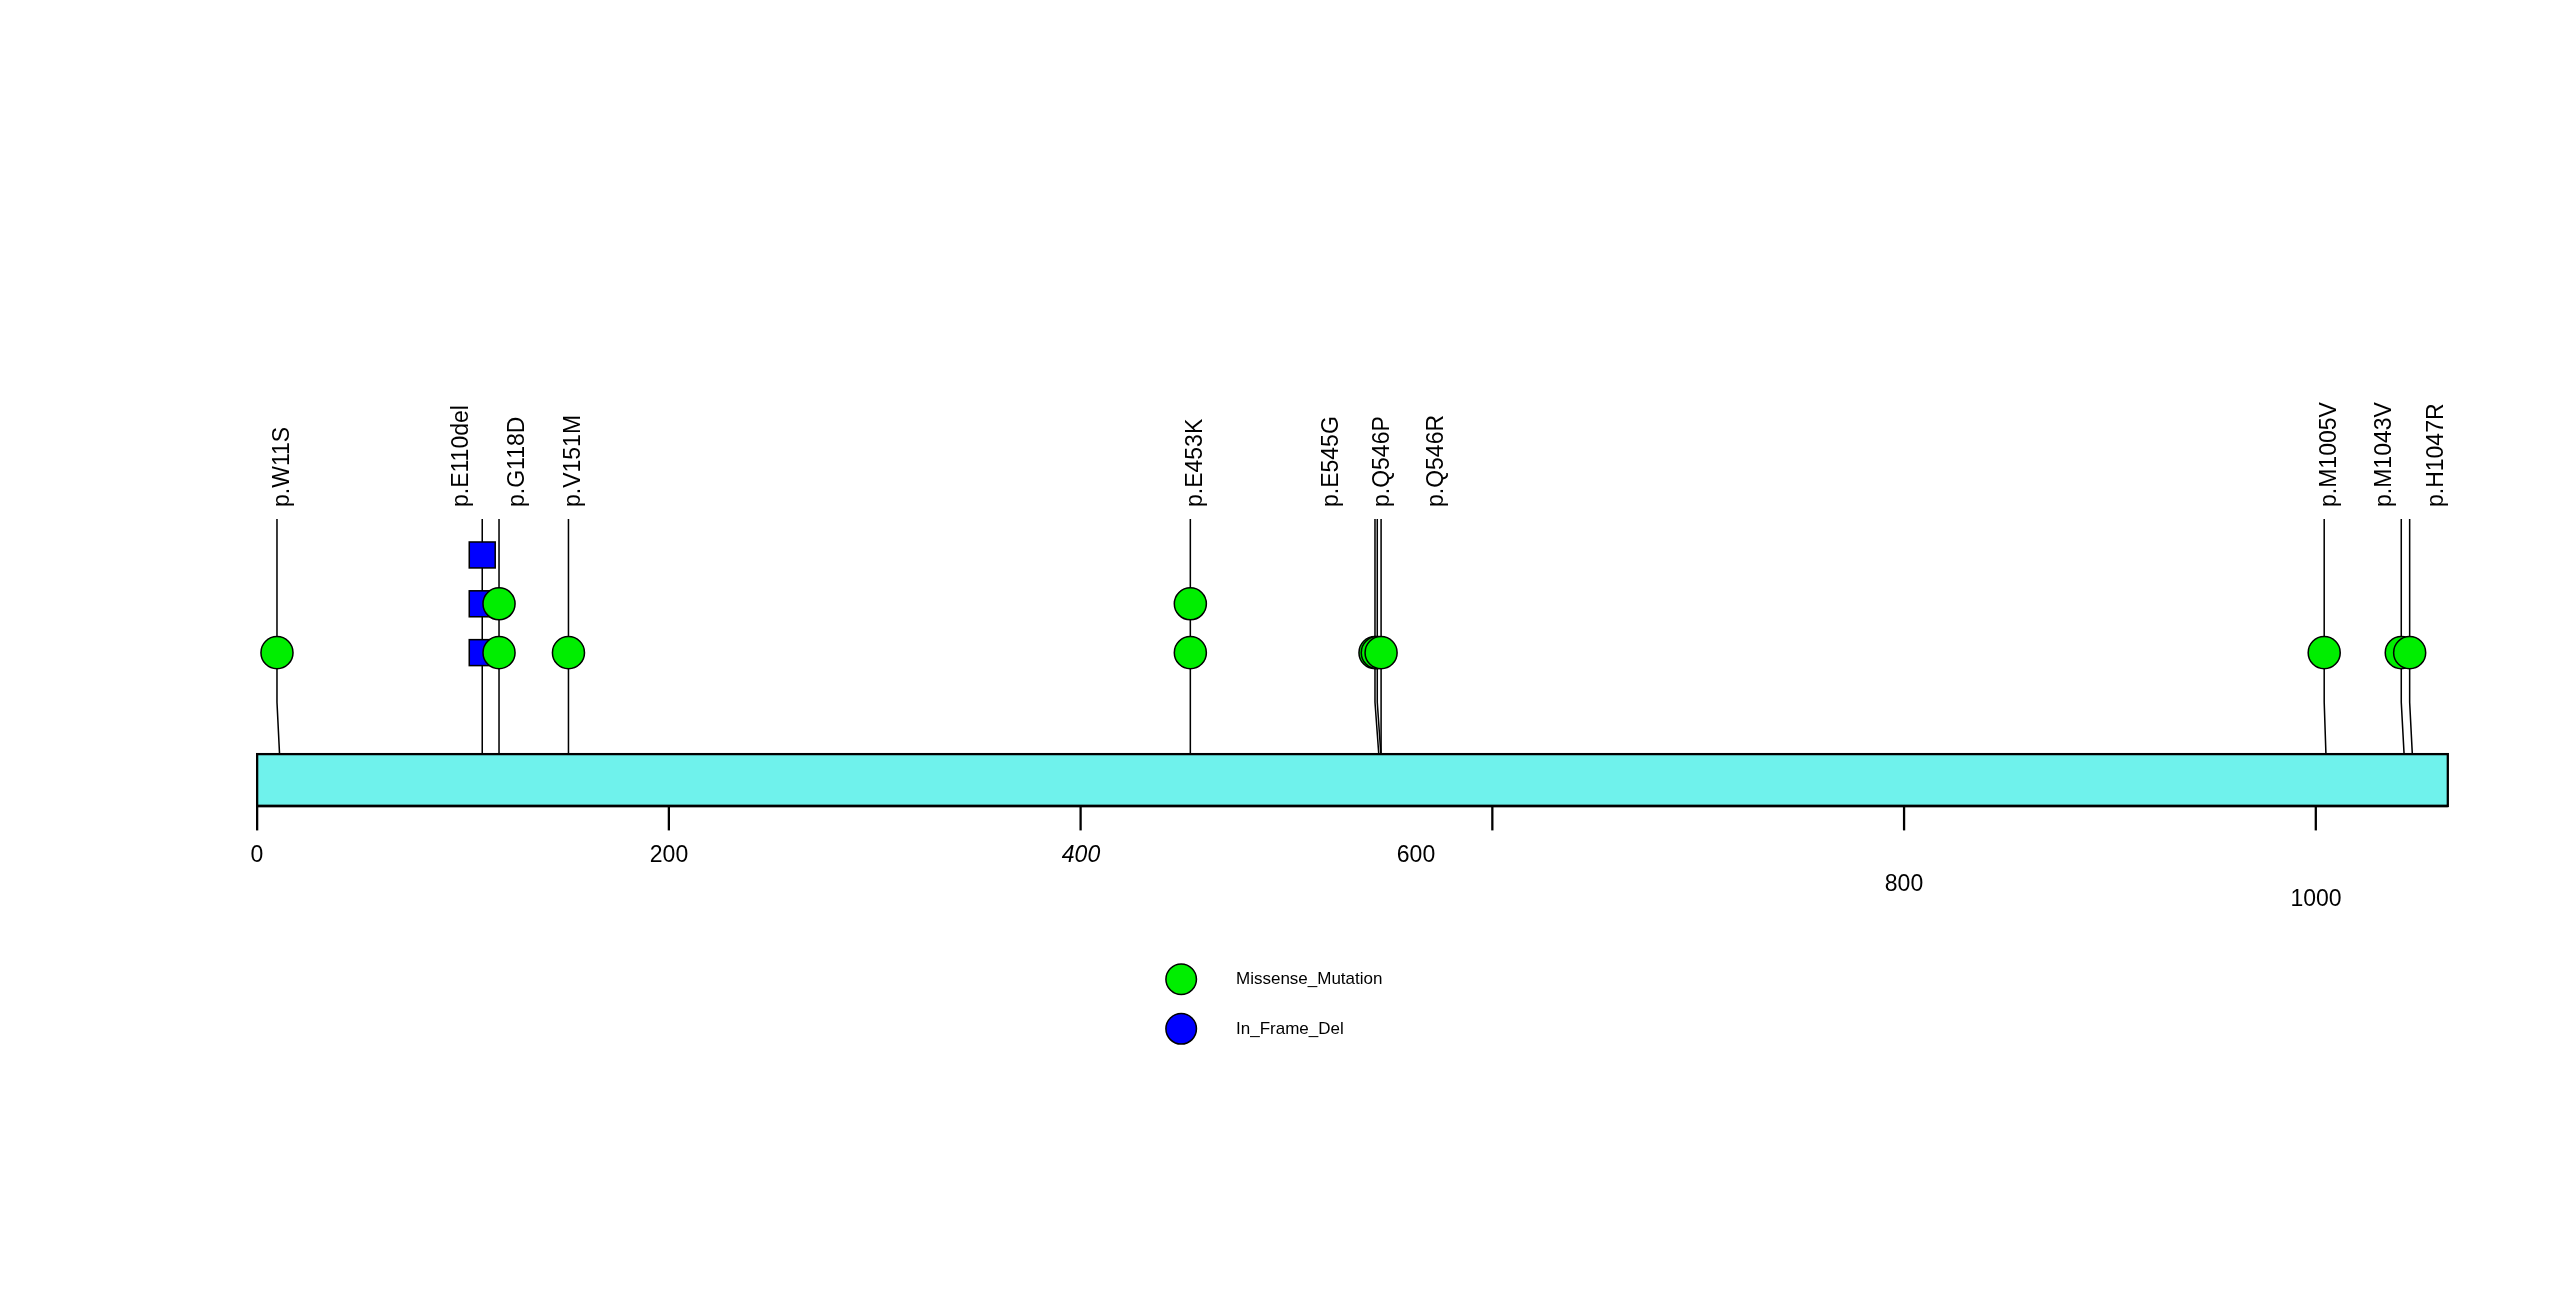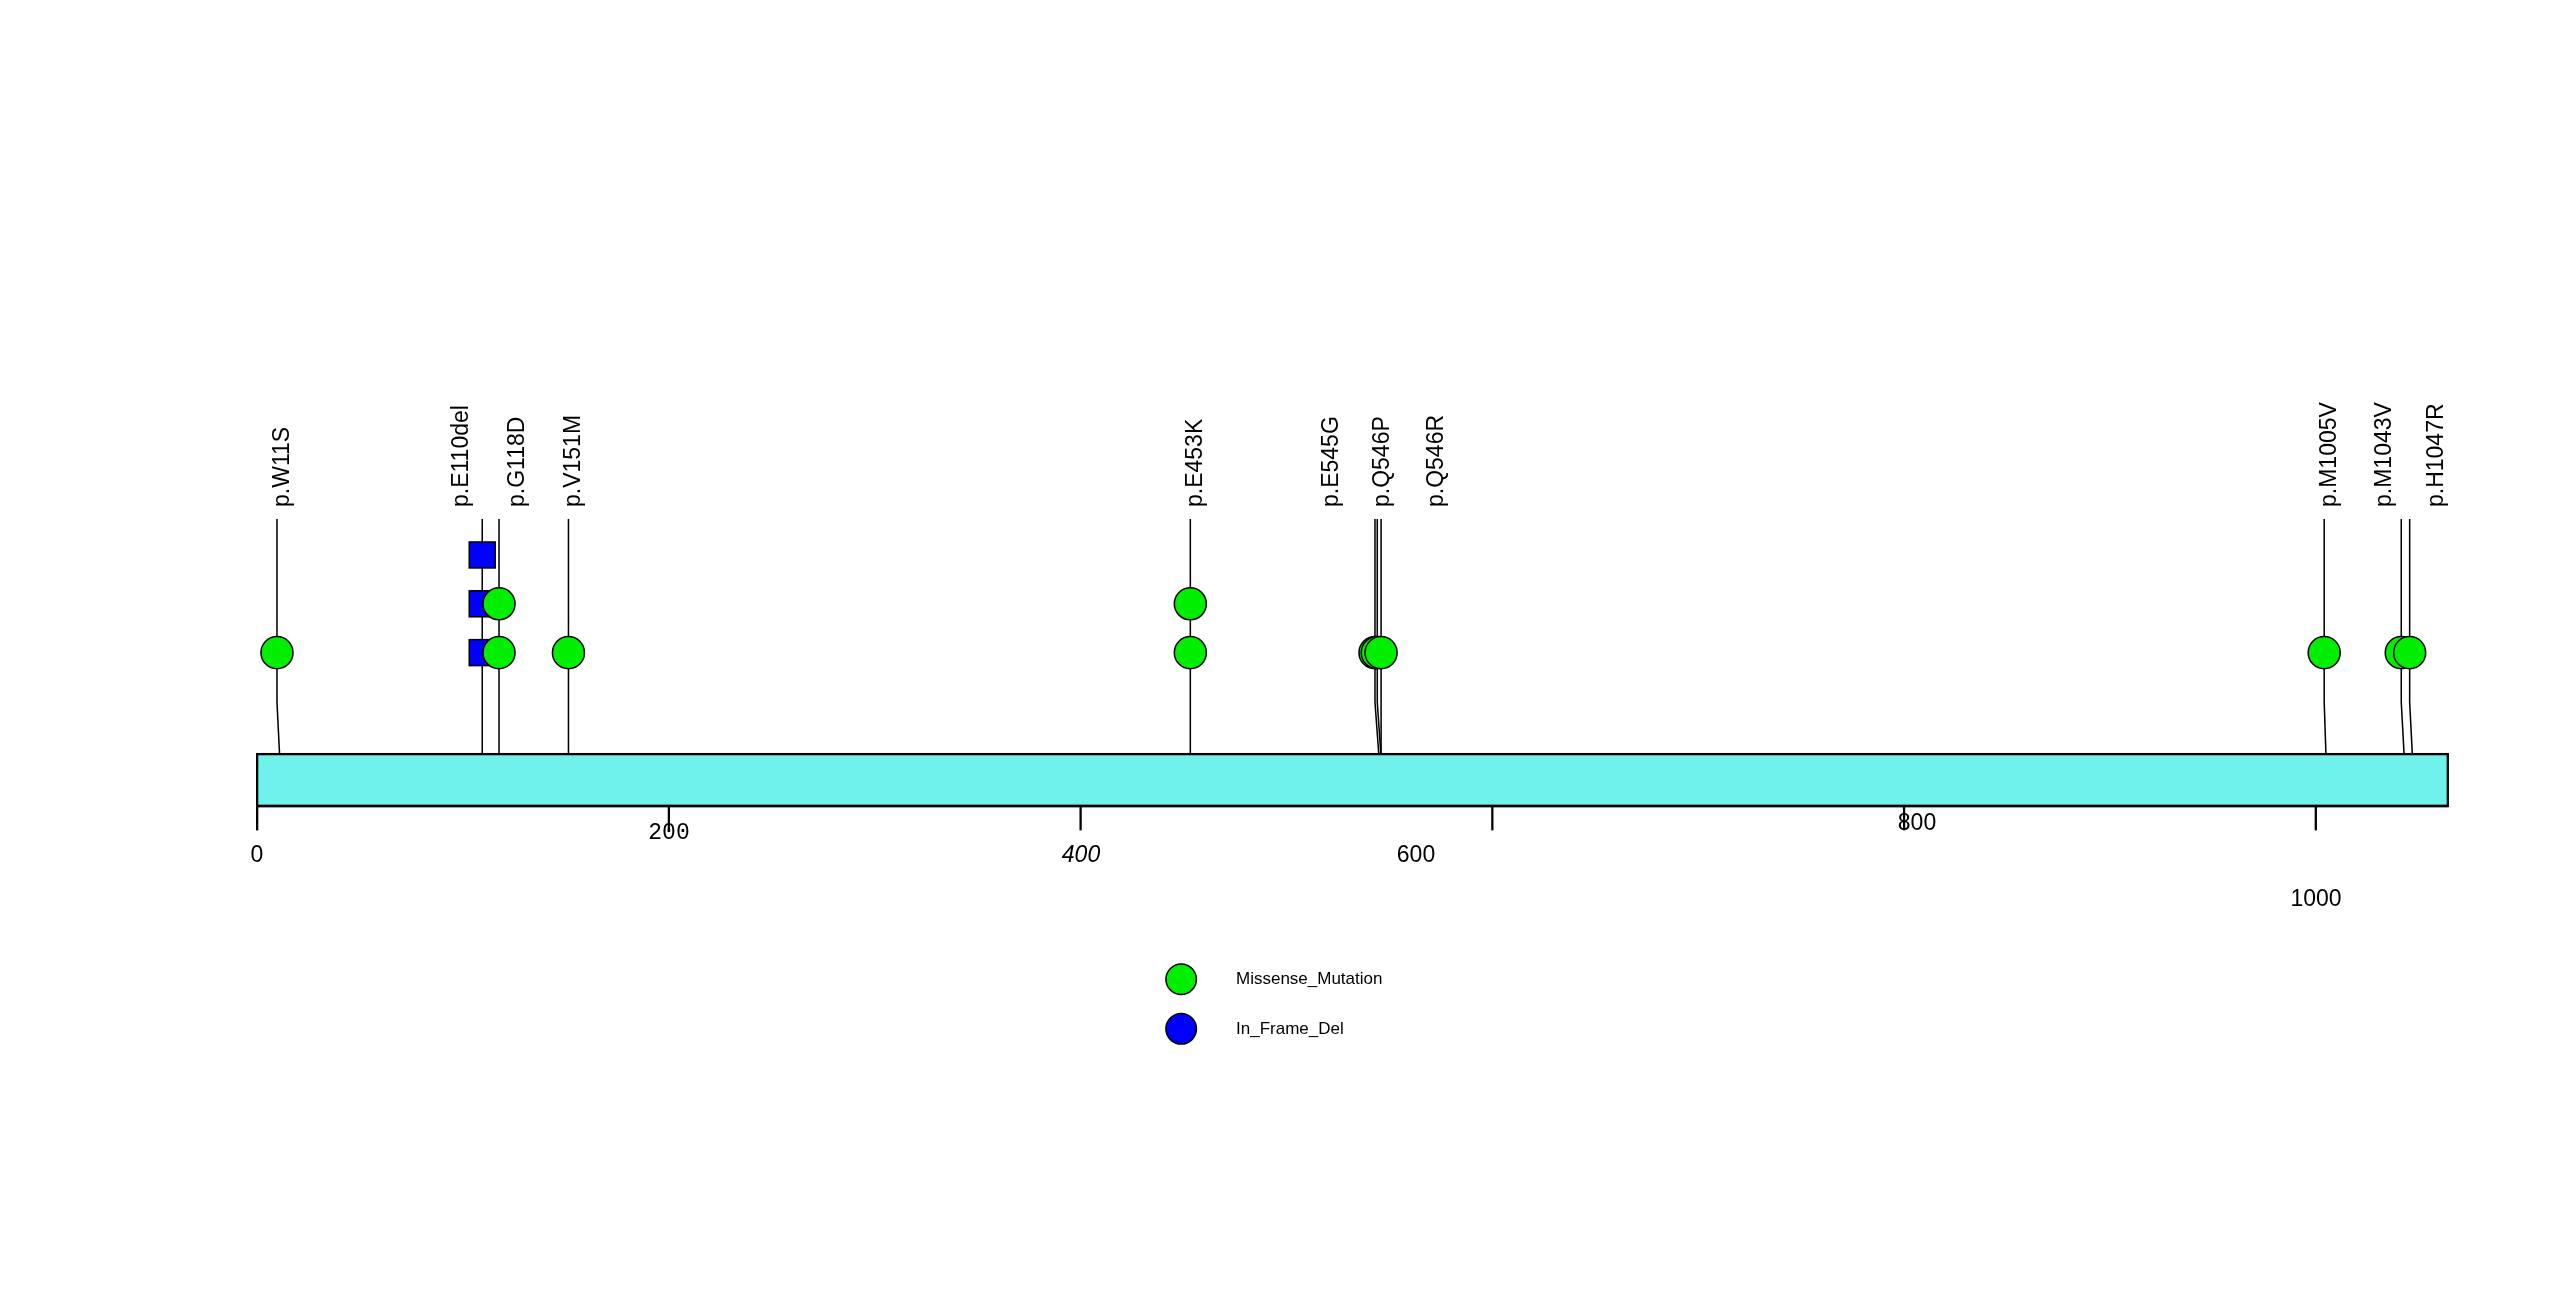--- a/index.html
+++ b/index.html
@@ -102,24 +102,24 @@
       <div class="lolli-label" style="left: 1190px; top: 507px; transform: rotate(-90deg) translateY(-0.32em);">p.E453K</div>
       <div class="lolli-label" style="left: 1326px; top: 507px; transform: rotate(-90deg) translateY(-0.32em);">p.E545G</div>
       <div class="lolli-label" style="left: 1377px; top: 507px; transform: rotate(-90deg) translateY(-0.32em);">p.Q546P</div>
       <div class="lolli-label" style="left: 1431px; top: 507px; transform: rotate(-90deg) translateY(-0.32em);">p.Q546R</div>
       <div class="lolli-label" style="left: 2324px; top: 507px; transform: rotate(-90deg) translateY(-0.32em);">p.M1005V</div>
       <div class="lolli-label" style="left: 2379px; top: 507px; transform: rotate(-90deg) translateY(-0.32em);">p.M1043V</div>
       <div class="lolli-label" style="left: 2431px; top: 507px; transform: rotate(-90deg) translateY(-0.32em);">p.H1047R</div>
     </div>
   <div id="tick-labels">
       <div class="axis-tick-label" style="left: 257px; top: 841px;">0</div>
-      <div class="axis-tick-label" style="left: 669px; top: 820px; font-family: Liberation Mono, monospace;">200</div>
+      <div class="axis-tick-label" style="left: 669px; top: 841px;">200</div>
       <div class="axis-tick-label" style="left: 1081px; top: 841px; font-style: italic;">400</div>
       <div class="axis-tick-label" style="left: 1416px; top: 841px;">600</div>
-      <div class="axis-tick-label" style="left: 1904px; top: 809px; margin-left: 13px;">800</div>
+      <div class="axis-tick-label" style="left: 1904px; top: 870px;">800</div>
       <div class="axis-tick-label" style="left: 2316px; top: 885px;">1000</div>
     </div>
   <div id="legend-text">
       <div class="legend-label" style="left: 1236px; top: 979px;">Missense_Mutation</div>
       <div class="legend-label" style="left: 1236px; top: 1029px;">In_Frame_Del</div>
     </div>
 
 </div>
 
 

